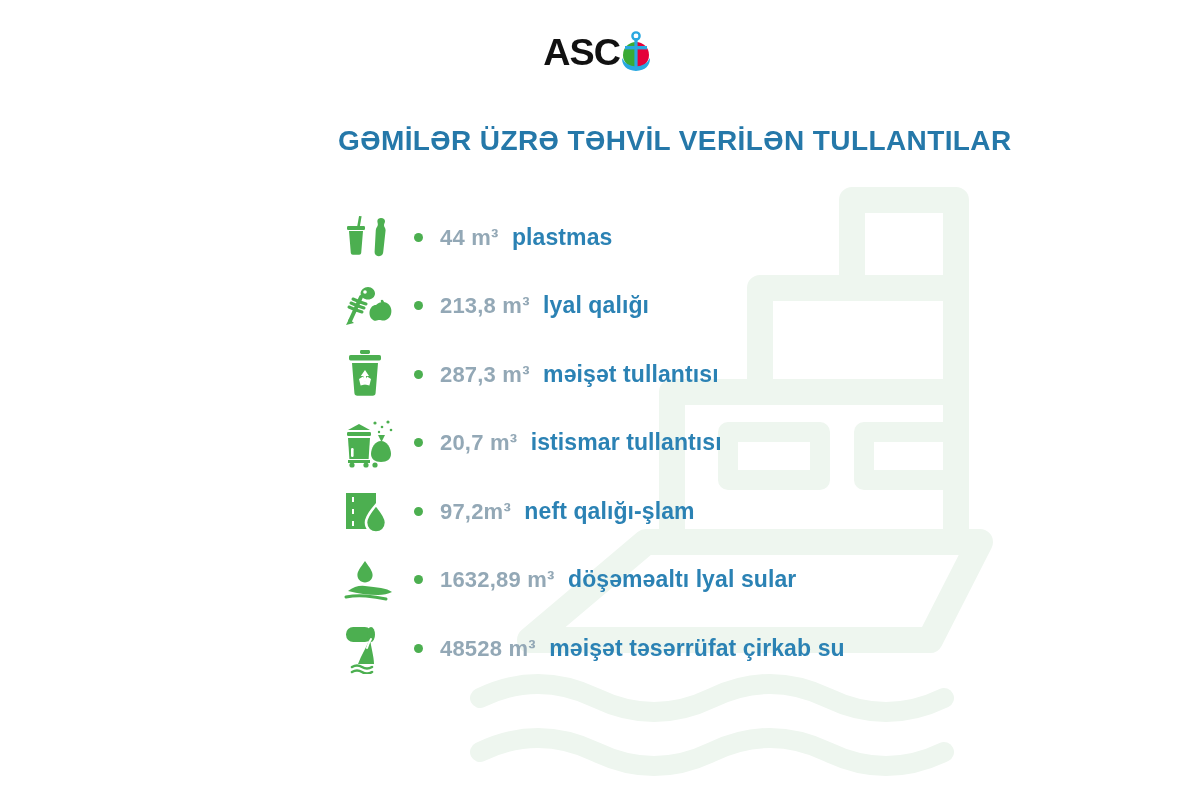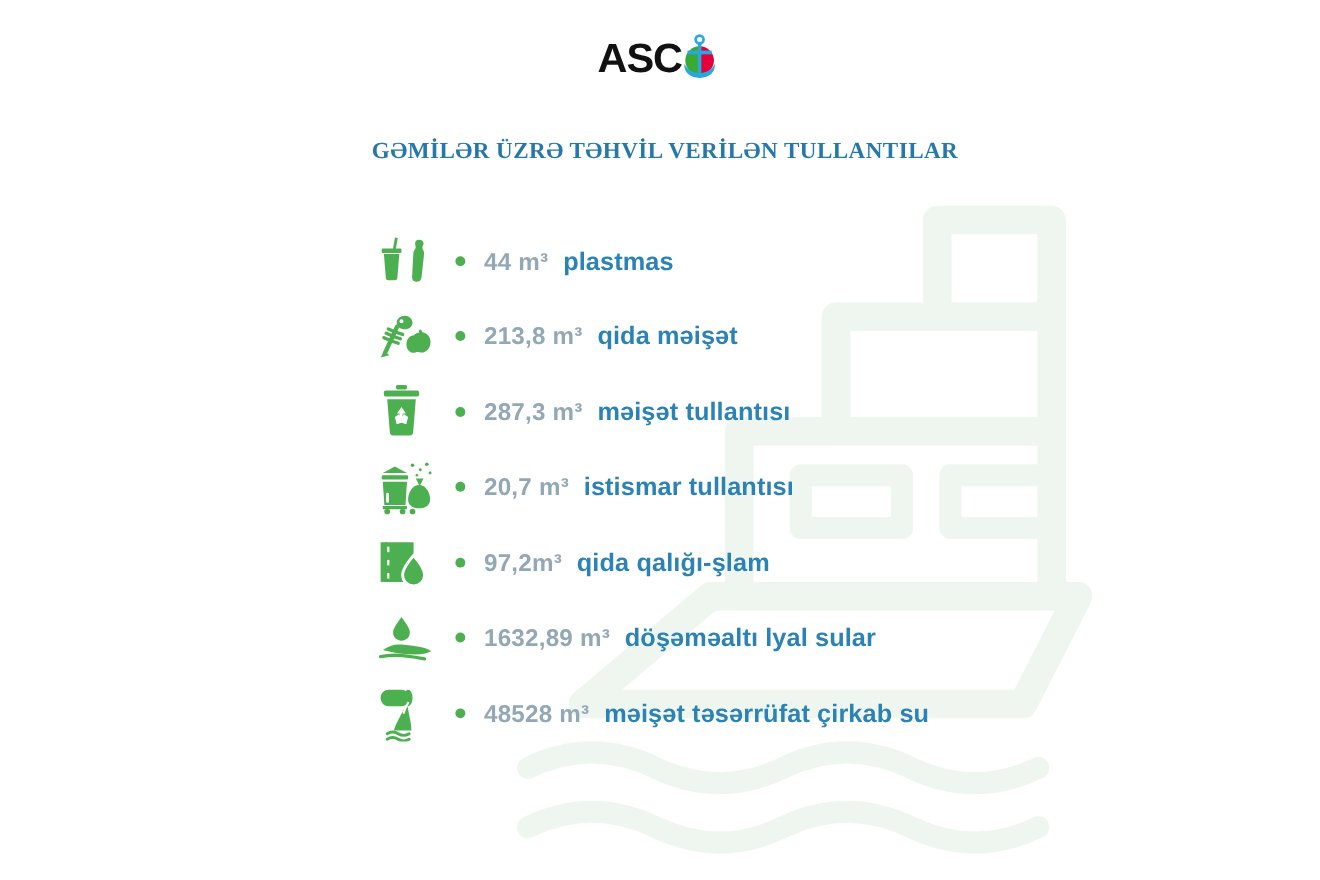--- a/index.html
+++ b/index.html
@@ -66,23 +66,23 @@
     width: 40px;
     height: 44px;
   }
   .logo-mark svg { display: block; }
 
   
   .title {
     position: absolute;
     top: 125px;
     left: 338px;
-    font-family: Liberation Serif, serif;
+    font-family: Liberation Sans, sans-serif;
     font-weight: 700;
-    font-size: 21px;
+    font-size: 28px;
     letter-spacing: 0.4px;
     color: #2578a9;
     white-space: nowrap;
   }
 
   
   .list {
     position: absolute;
     top: 203px;
     left: 344px;
@@ -219,21 +219,21 @@
             </g>
             <path d="M5 38 l-3 6 l8 -2 z"></path>
             <path d="M32 24 c4 -4 11 -4 14 1 c3 5 1 12 -4 14 c-3 1.2 -5 0 -6.6 0 c-1.6 0 -3.4 1.4 -6 0.2 c-4.4 -2 -5.4 -9.6 -1.4 -13.6 c1 -1 2.4 -1.6 4 -1.6 z"></path>
             <path d="M38 20 q2 3 1 5" stroke="#4caf50" stroke-width="2.6" fill="none" stroke-linecap="round"></path>
           </g>
         </svg>
       </span>
       <span class="bullet"></span>
       <span class="row-text">
         <span class="amount">213,8 m³</span>
-        <span class="label">qida məişət</span>
+        <span class="label">lyal qalığı</span>
       </span>
     </div>
 
     <div class="row">
       <span class="row-icon">
         <svg width="56" height="52" viewBox="0 0 56 52" xmlns="http://www.w3.org/2000/svg">
           <g fill="#4caf50">
             <rect x="16" y="2" width="10" height="4" rx="1.4"></rect>
             <rect x="5" y="7" width="32" height="5.4" rx="1.6"></rect>
             <path d="M8 15 h26 l-2.4 30 a3 3 0 0 1 -3 2.8 h-15.2 a3 3 0 0 1 -3 -2.8 z"></path>
@@ -292,21 +292,21 @@
             <rect x="2" y="22" width="8" height="5" fill="#ffffff"></rect>
             <rect x="2" y="34" width="8" height="5" fill="#ffffff"></rect>
             <rect x="2" y="6" width="6" height="36"></rect>
             <path d="M32 18 c7 8 10 13 10 17.6 c0 6 -4.6 10 -10 10 c-5.4 0 -10 -4 -10 -10 c0 -4.6 3 -9.6 10 -17.6 z" fill="#4caf50" stroke="#ffffff" stroke-width="2.6"></path>
           </g>
         </svg>
       </span>
       <span class="bullet"></span>
       <span class="row-text">
         <span class="amount">97,2m³</span>
-        <span class="label">qida qalığı-şlam</span>
+        <span class="label">neft qalığı-şlam</span>
       </span>
     </div>
 
     <div class="row">
       <span class="row-icon">
         <svg width="56" height="46" viewBox="0 0 56 46" xmlns="http://www.w3.org/2000/svg">
           <g fill="#4caf50">
             <path d="M21 4 c5 7 7.6 10.6 7.6 14 c0 4.4 -3.4 7.4 -7.6 7.4 c-4.2 0 -7.6 -3 -7.6 -7.4 c0 -3.4 2.6 -7 7.6 -14 z"></path>
             <path d="M4 34 q8 -6 17 -5 q9 1 16 2 q7 1 11 4 q-6 3 -14 3 q-8 0 -15 -1 q-7 -1 -15 -3 z"></path>
             <path d="M2 40 q10 -2 20 -1 q10 1 20 3" stroke="#4caf50" stroke-width="3" fill="none" stroke-linecap="round"></path>

